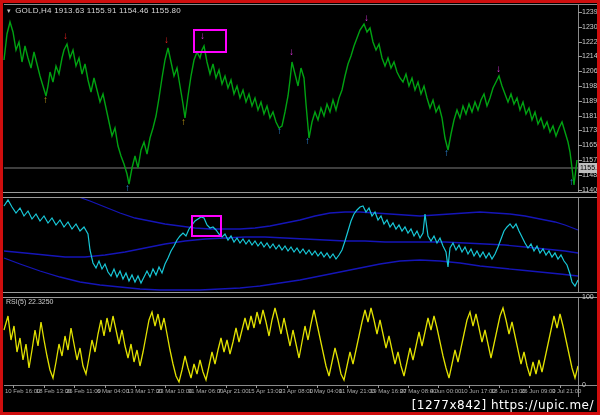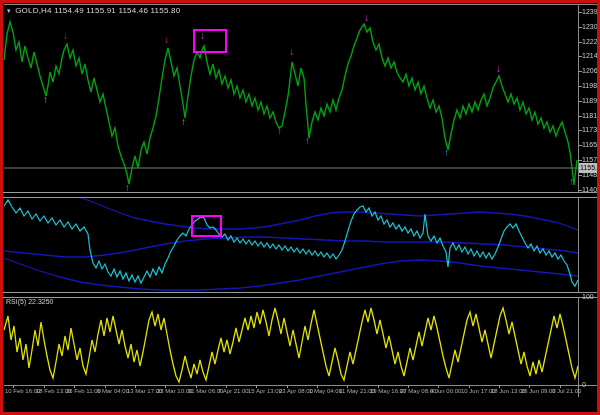--- a/index.html
+++ b/index.html
@@ -44,21 +44,21 @@
 
   <div class="frame-line-h" style="top:4px;"></div>
   <div class="separator" style="top:192px;"></div>
   <div class="separator" style="top:292px;"></div>
   <div class="frame-line-h" style="top:385px;"></div>
   <div class="frame-line-v" style="left:578px;top:4px;height:393px;"></div>
 
   <div class="title-bar">
     <span class="marker">▾</span>
     <span>GOLD,H4</span>
-    <span>1154.49 1155.91 1154.46 1155.80</span>
+    <span>1913.63 1155.91 1154.46 1155.80</span>
   </div>
 
   <div class="indicator-label">RSI(5) 22.3250</div>
 
   <div class="price-box" id="price-box" style="top: 163px;">1155.80</div>
 
   <div id="price-ticks">
       <div class="ptick" style="top: 8px;">1239.10</div>
       <div class="ptick" style="top: 23px;">1230.90</div>
       <div class="ptick" style="top: 38px;">1222.70</div>
@@ -111,15 +111,16 @@
       <div class="arrow" style="left: 364px; top: 13px; color: rgb(223, 53, 223);">↓</div>
       <div class="arrow" style="left: 444px; top: 148px; color: rgb(47, 143, 232);">↑</div>
       <div class="arrow" style="left: 496px; top: 64px; color: rgb(223, 53, 223);">↓</div>
       <div class="arrow" style="left: 569px; top: 177px; color: rgb(47, 143, 232);">↑</div>
     </div>
   <div id="rect-layer">
       <div class="signal-rect" style="left: 193px; top: 29px; width: 30px; height: 20px; border-color: rgb(255, 0, 255);"></div>
       <div class="signal-rect" style="left: 191px; top: 215px; width: 27px; height: 18px; border-color: rgb(255, 0, 255);"></div>
     </div>
 
+  <div class="caption">[1277x842] https://upic.me/</div>
 
   <div class="red-frame"></div>
 </div>
 
 </body></html>

